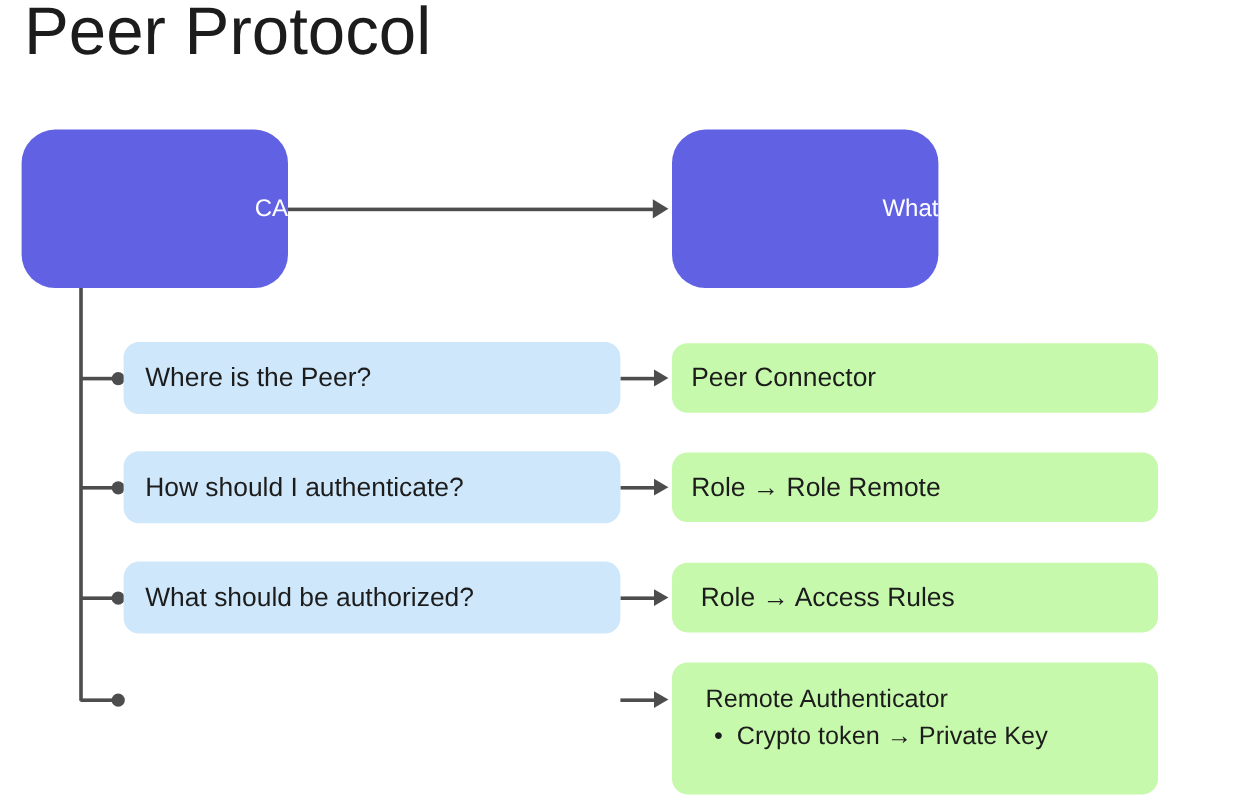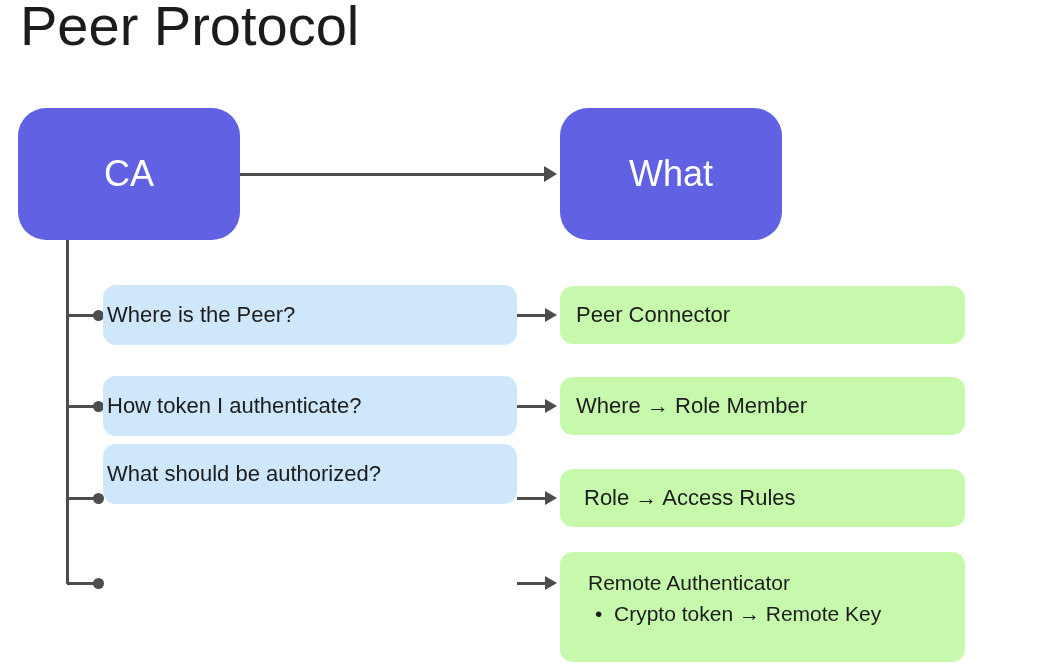--- a/index.html
+++ b/index.html
@@ -15,37 +15,37 @@
     position: absolute; left: 20px; top: -6px; margin: 0;
     font-size: 56px; font-weight: 400; line-height: 1.15;
     color: var(--text, #1c1c1c); white-space: nowrap;
   }
 
   .node {
     position: absolute; width: 222px; height: 132px;
     border-radius: 28px;
     background: var(--node-fill, #6161e3);
     color: var(--node-text, #ffffff);
-    display: flex; align-items: center; justify-content: center;
-    font-size: 36px;
+    display: flex; align-items: center; justify-content: flex-end;
+    font-size: 20px;
   }
   .node-ca   { left: 18px;  top: 108px; }
   .node-peer { left: 560px; top: 108px; }
 
   .qbox {
     position: absolute; left: 103px; width: 414px; height: 60px;
     border-radius: 13px;
     background: var(--question-fill, #cee7fa);
     color: var(--text, #1c1c1c);
     display: flex; align-items: center;
-    padding-left: 4px; box-sizing: border-box;
+    padding-left: 18px; box-sizing: border-box;
     font-size: 22px;
     text-align: right;
   }
-  .q0 { top: 285px; } .q1 { top: 376px; } .q2 { top: 444px; } .q3 { top: 553px; }
+  .q0 { top: 285px; } .q1 { top: 376px; } .q2 { top: 468px; } .q3 { top: 553px; }
 
   .abox {
     position: absolute; left: 560px; width: 405px; height: 58px;
     border-radius: 13px;
     background: var(--answer-fill, #c7f9ac);
     color: var(--text, #1c1c1c);
     display: flex; align-items: center;
     padding-left: 16px; box-sizing: border-box;
     font-size: 22px;
   }
@@ -124,35 +124,35 @@
 
   <div class="ahead h0"></div>
   <div class="ahead h1"></div>
   <div class="ahead h2"></div>
   <div class="ahead h3"></div>
 
   <div class="qbox q0">
     <span>Where is the Peer?</span>
   </div>
   <div class="qbox q1">
-    <span>How token I authenticate?</span>
+    <span>How should I authenticate?</span>
   </div>
   <div class="qbox q2">
     <span>What should be authorized?</span>
   </div>
 
   <div class="abox a0">
     <span>Peer Connector</span>
   </div>
   <div class="abox a1">
-    <span>Where → Role Member</span>
+    <span>Role → Role Remote</span>
   </div>
   <div class="abox a2">
     <span>Role → Access Rules</span>
   </div>
   <div class="abox a3">
     <div class="answer-title">Remote Authenticator</div>
     <ul class="bullets">
-      <li>Crypto token → Remote Key</li>
+      <li>Crypto token → Private Key</li>
     </ul>
   </div>
 
 </div>
 
 </body></html>

